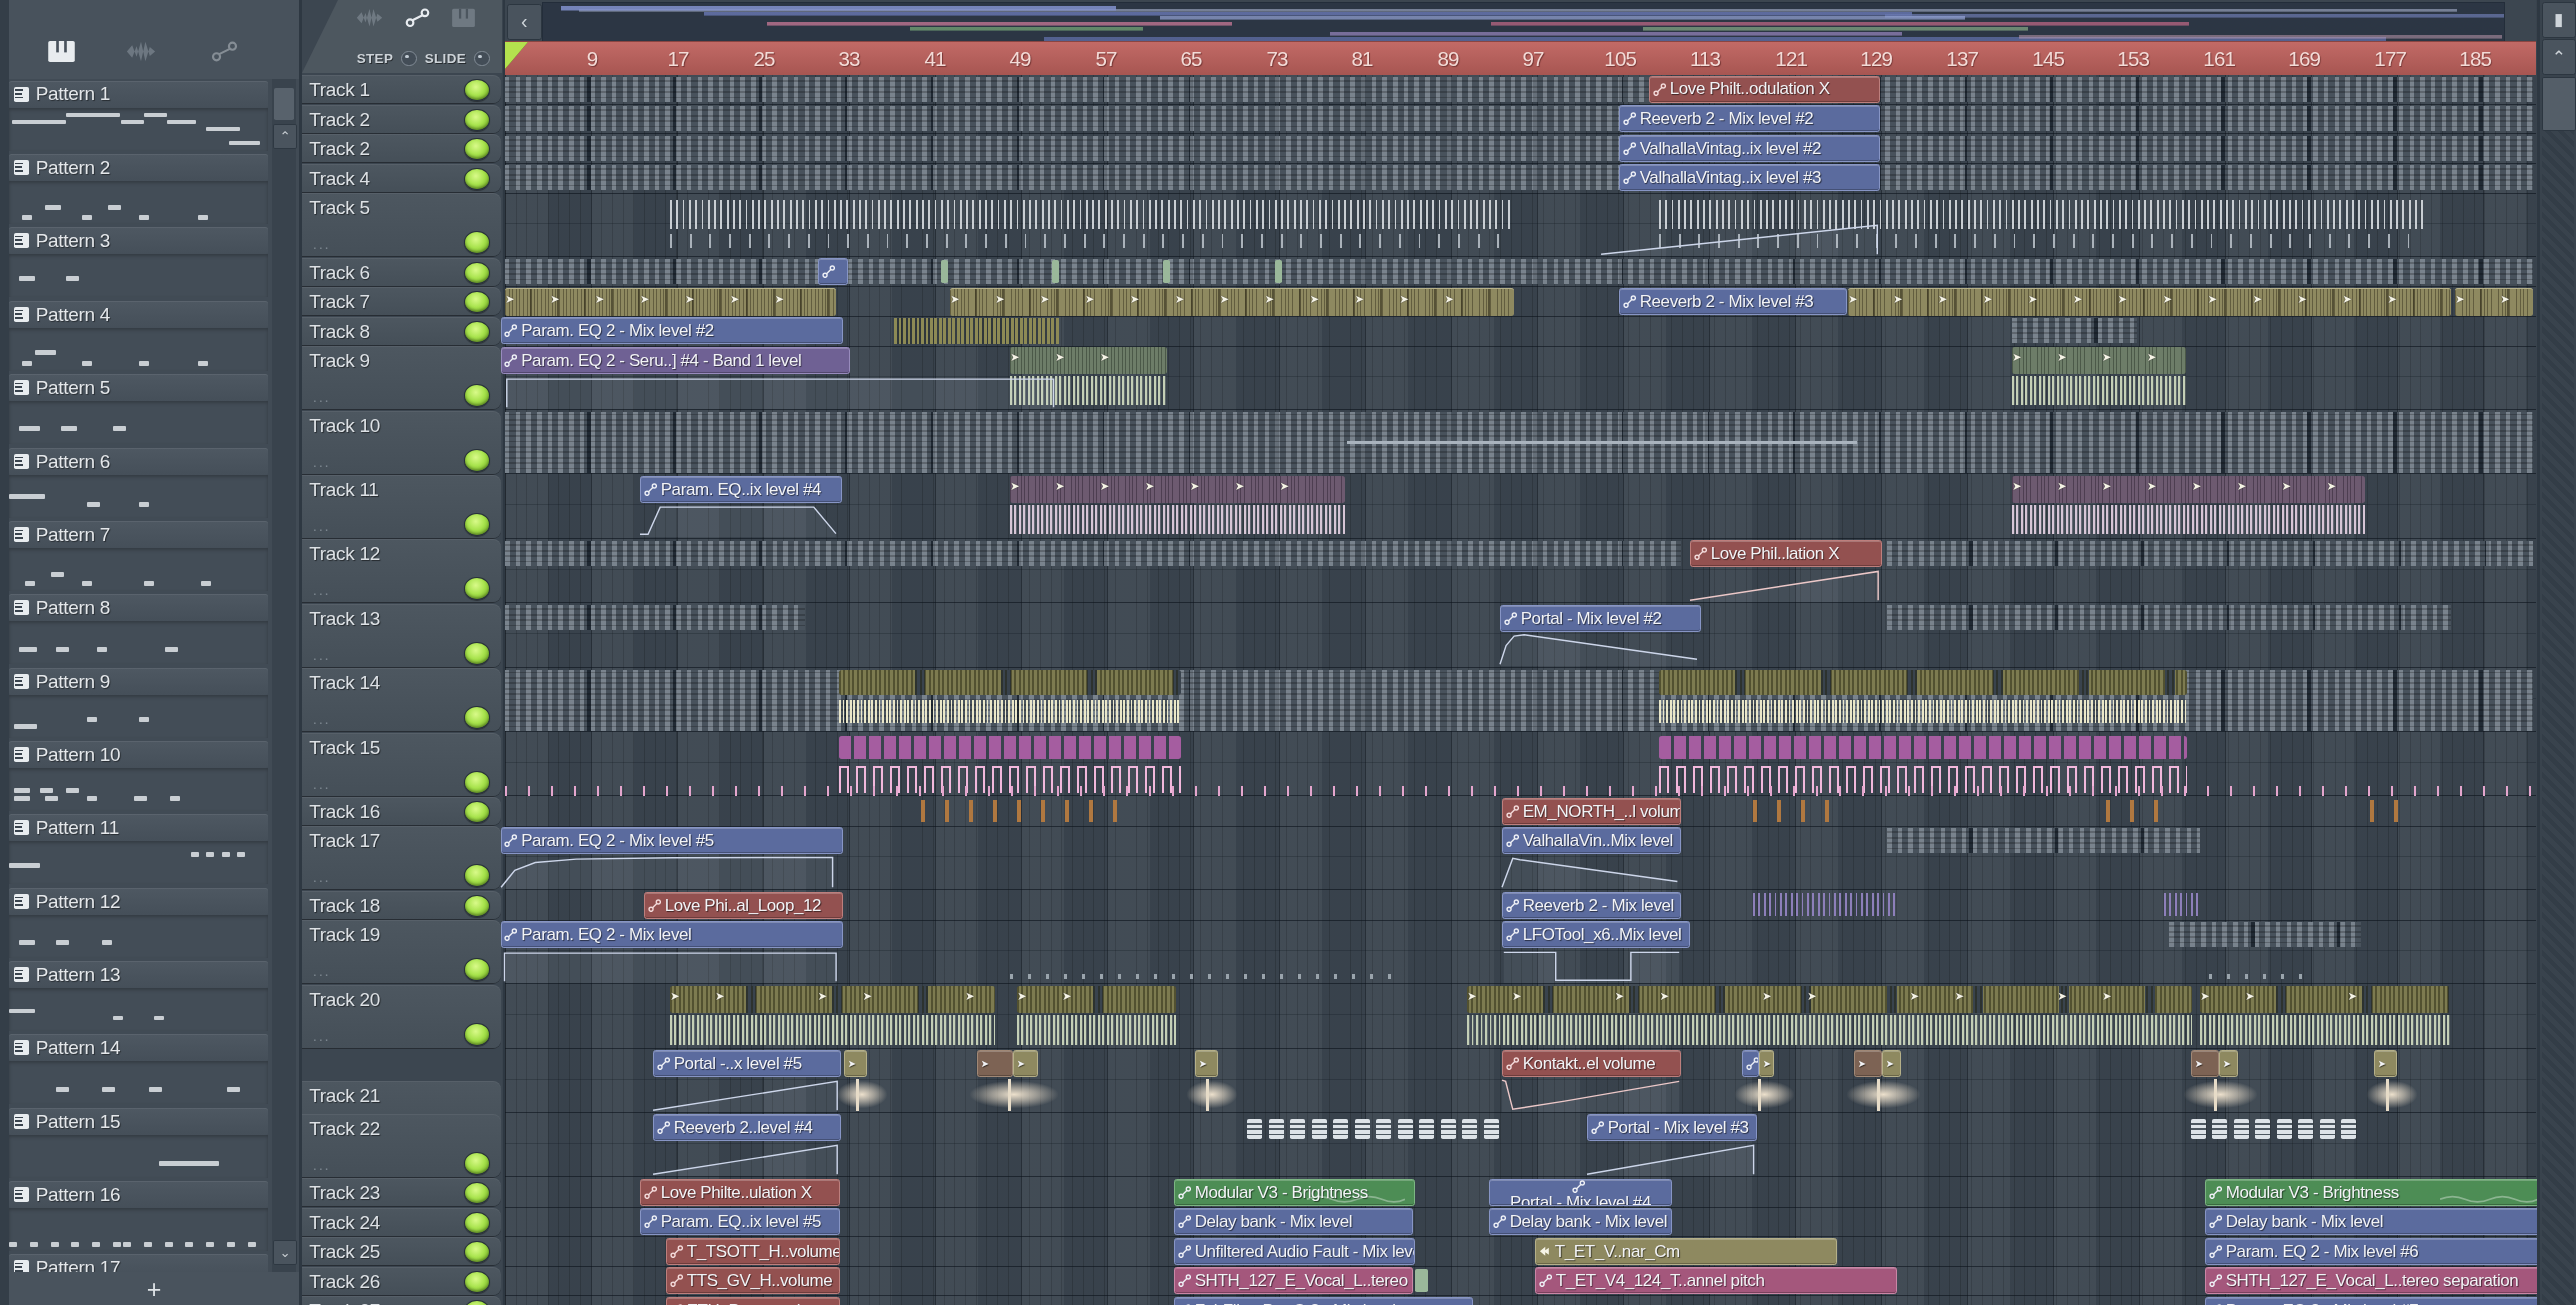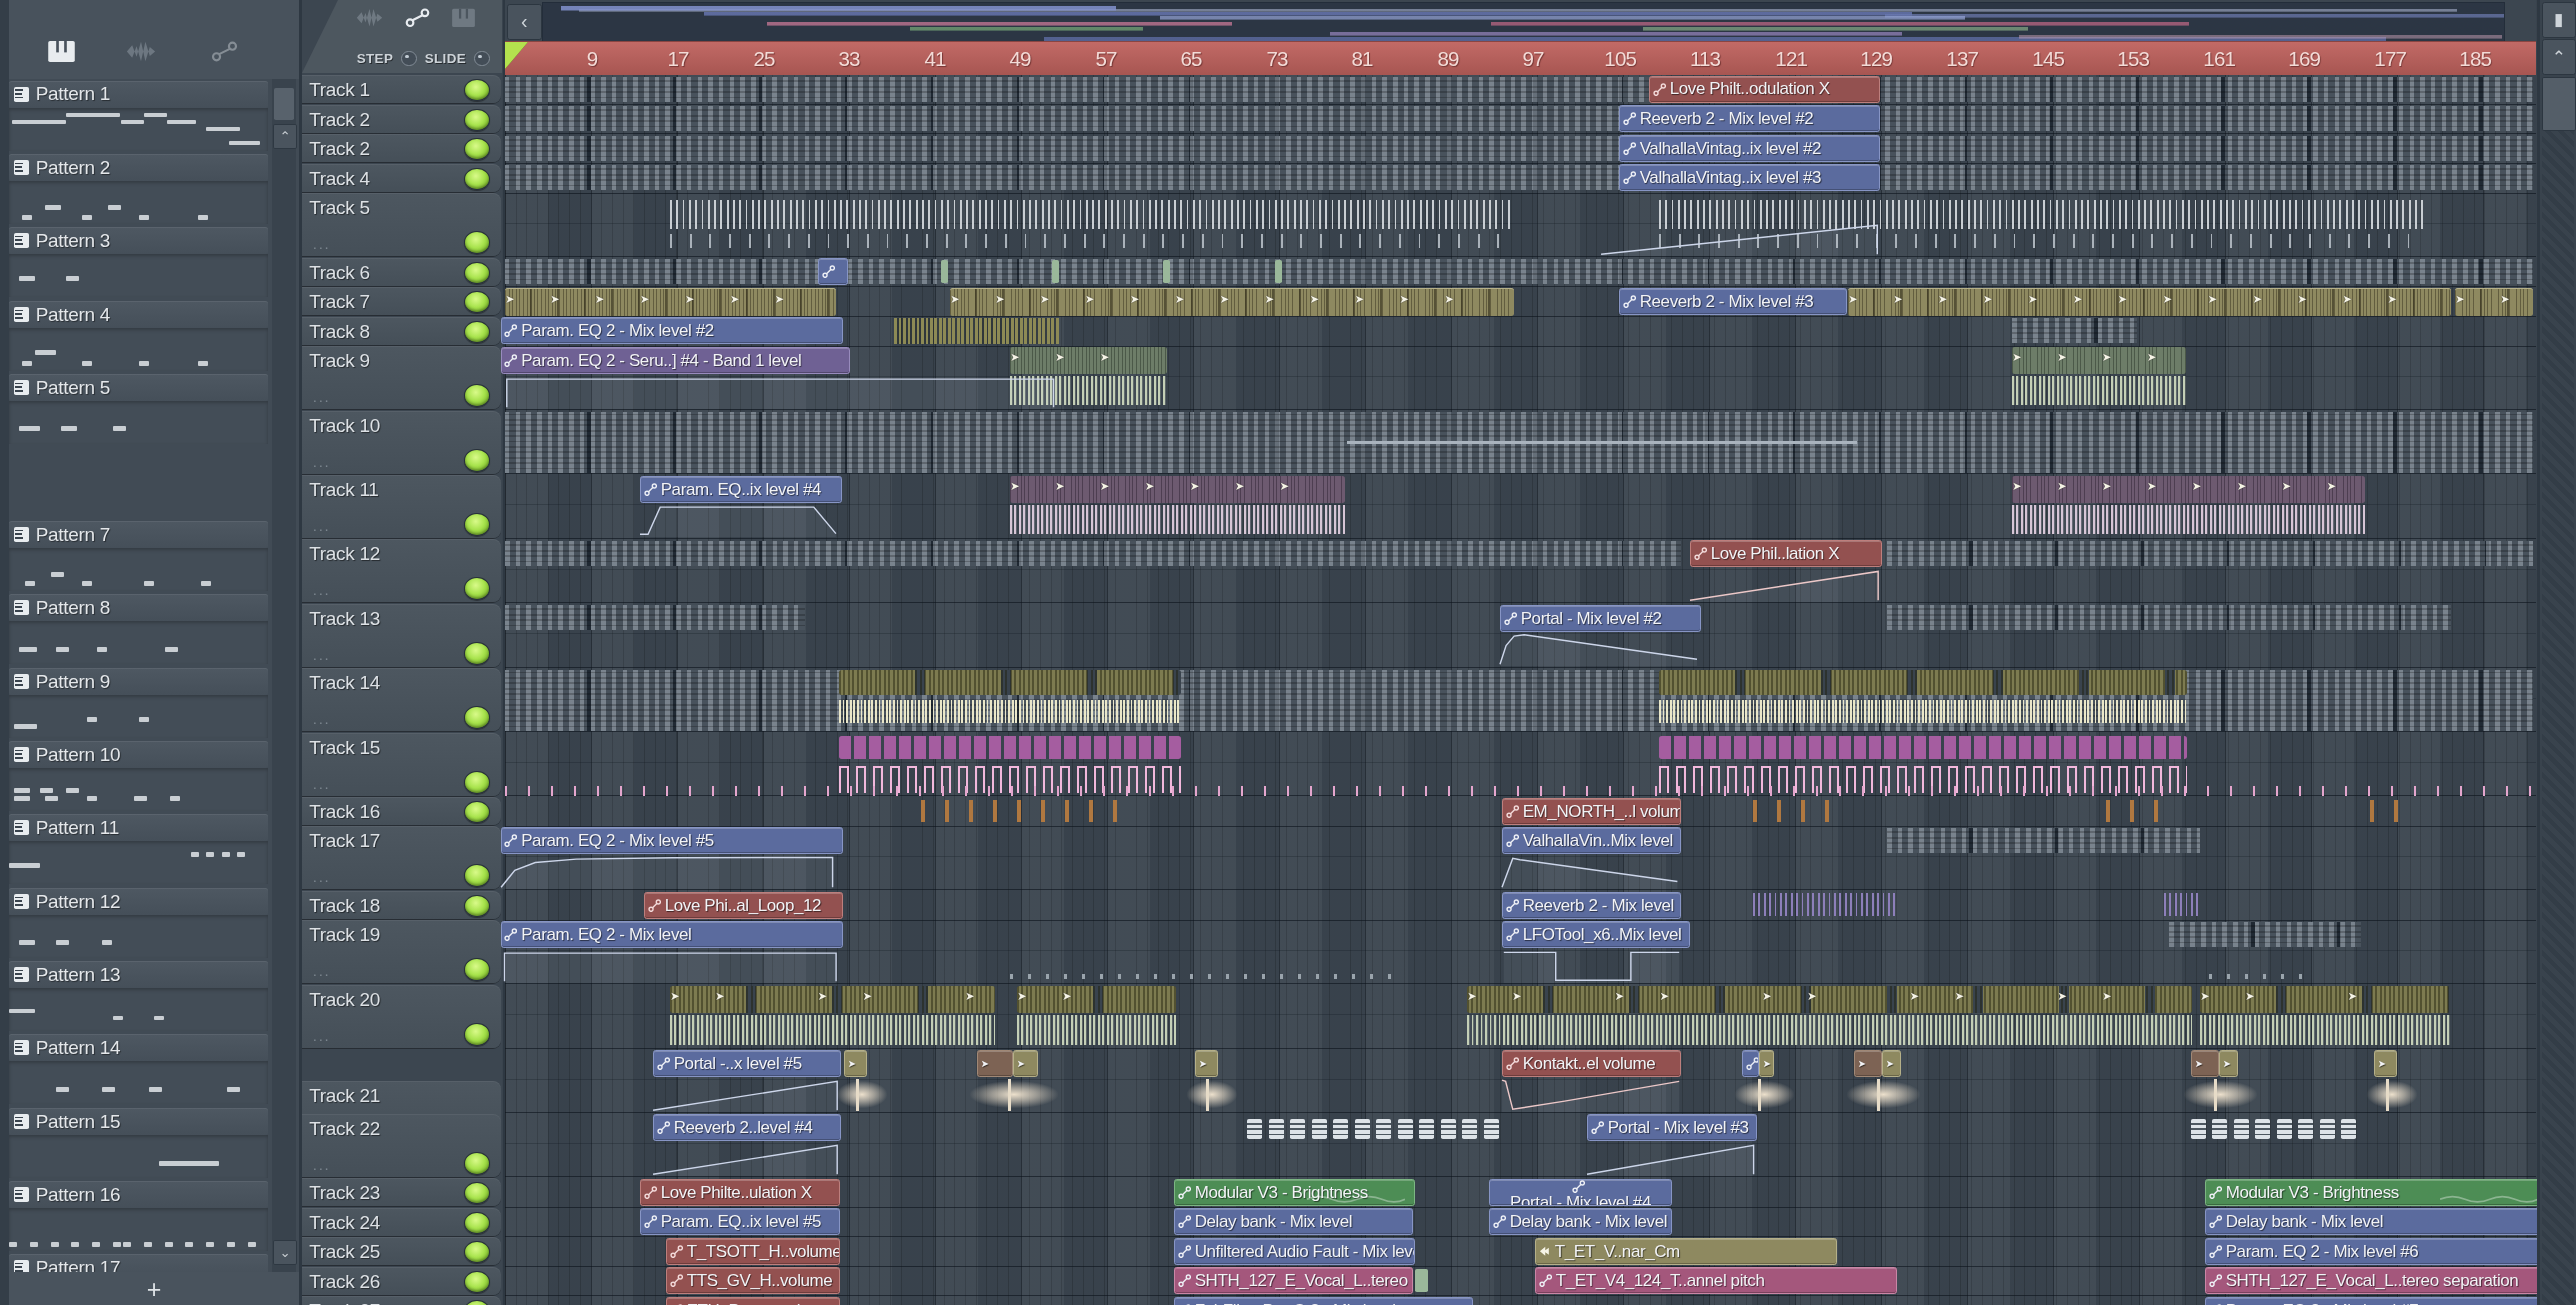--- a/index.html
+++ b/index.html
@@ -253,20 +253,35 @@
               <i style="top: 9.8px; width: 8px;"></i>
             </div>
             <span class="pat-name">Pattern 5</span>
           </div>
           <div class="pat-thumb">
             <div class="pat-mark" style="left: 10.4px; top: 25px; width: 21px;"></div>
             <div class="pat-mark" style="left: 52px; top: 25px; width: 15.6px;"></div>
             <div class="pat-mark" style="left: 104px; top: 25px; width: 13px;"></div>
           </div>
         </div>
+        <div class="pat-item" style="top: 369px;">
+          <div class="pat-head">
+            <div class="pat-ico">
+              <i style="top: 2.7px; width: 8px;"></i>
+              <i style="top: 6.3px; width: 6.3px;"></i>
+              <i style="top: 9.8px; width: 8px;"></i>
+            </div>
+            <span class="pat-name">Pattern 6</span>
+          </div>
+          <div class="pat-thumb">
+            <div class="pat-mark" style="left: 0px; top: 19px; width: 36px;"></div>
+            <div class="pat-mark" style="left: 78px; top: 27px; width: 13px;"></div>
+            <div class="pat-mark" style="left: 130px; top: 27px; width: 10.4px;"></div>
+          </div>
+        </div>
         <div class="pat-item" style="top: 442px;">
           <div class="pat-head">
             <div class="pat-ico">
               <i style="top: 2.7px; width: 8px;"></i>
               <i style="top: 6.3px; width: 6.3px;"></i>
               <i style="top: 9.8px; width: 8px;"></i>
             </div>
             <span class="pat-name">Pattern 7</span>
           </div>
           <div class="pat-thumb">

